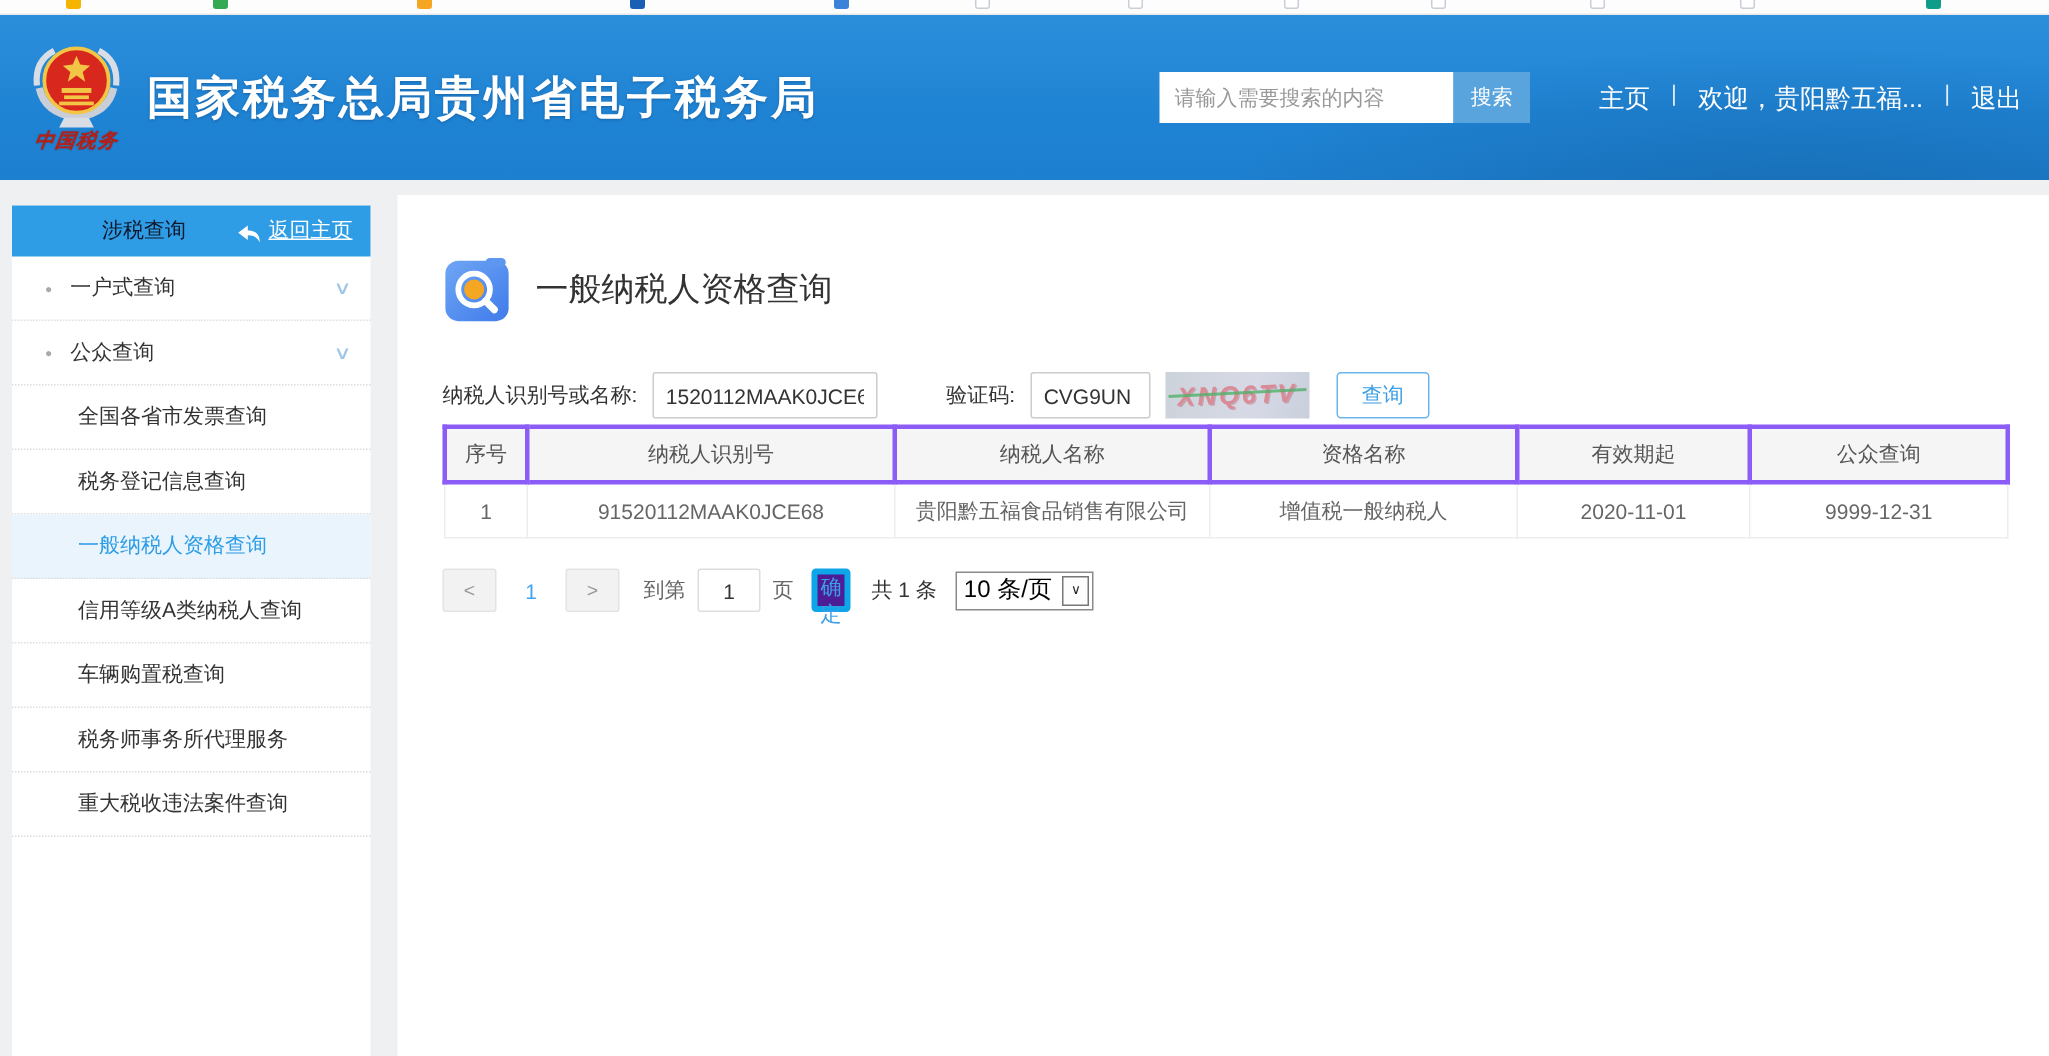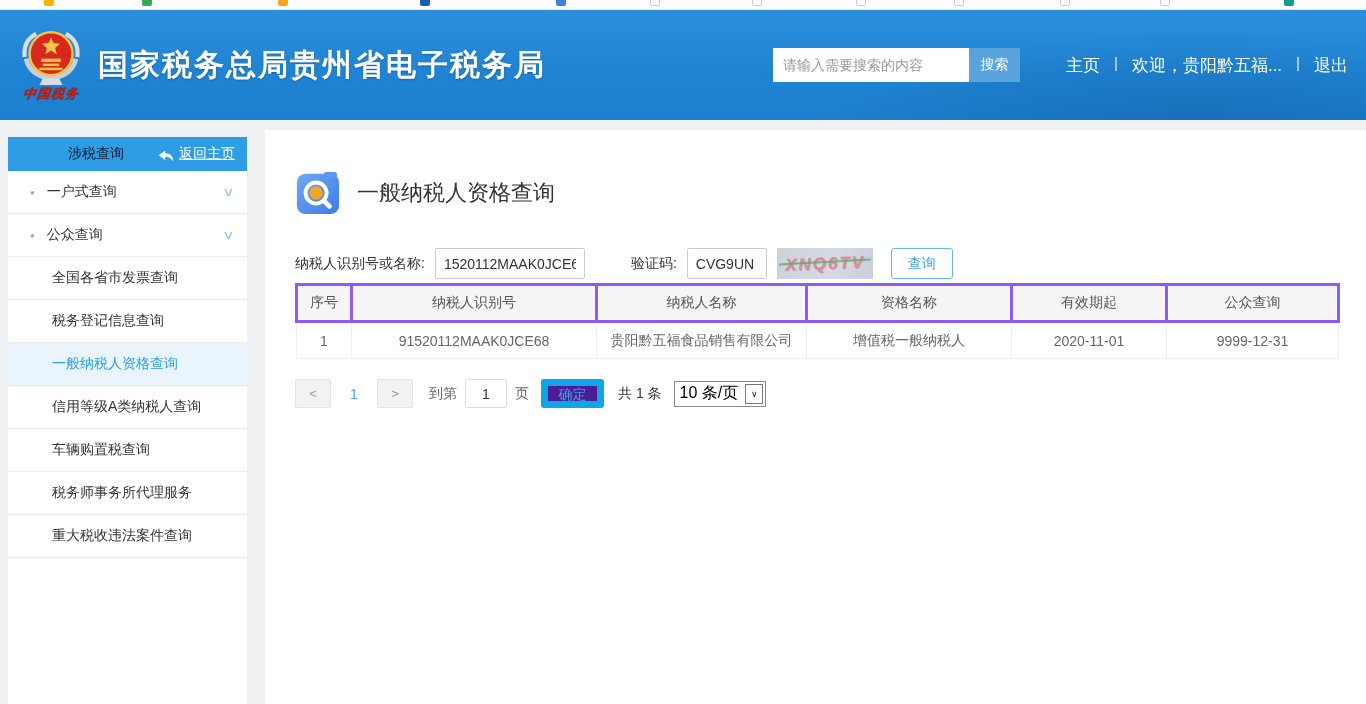--- a/index.html
+++ b/index.html
@@ -76,21 +76,21 @@
   .result-table th:nth-child(5){width:155px;} .result-table th:nth-child(6){width:172px;}
 
   
   .pagination { display:flex; align-items:center; margin-top:20px; font-size:14px; color:#666; }
   .pg-btn { width:36px; height:29px; background:#f2f2f2; border:1px solid #e3e3e3; border-radius:2px;
     color:#999; font-size:13px; cursor:pointer; display:flex; align-items:center; justify-content:center; }
   .pg-current { color:#42a5f0; margin:0 16px; min-width:14px; text-align:center; cursor:pointer; }
   .goto-label { margin-left:16px; }
   .goto-input { width:42px; height:29px; border:1px solid #ddd; border-radius:2px; text-align:center;
     font-size:14px; color:#333; margin:0 8px; outline:none; }
-  .confirm-btn { width:63px; height:29px; margin-left:12px; background:#4c1d95; border:7px solid #0ea5e9; border-radius:3px;
+  .confirm-btn { width:26px; height:29px; margin-left:12px; background:#4c1d95; border:4px solid #0ea5e9; border-radius:3px;
     color:#3c9fe5; font-size:14px; cursor:pointer; }
   .total-text { margin-left:14px; color:#333; }
   .page-size-select { display:inline-flex; align-items:center; height:26px; border:1px solid #8a8a8a; background:#fff;
     margin-left:12px; cursor:pointer; color:#000; }
   .page-size-label { padding:0 5px; font-size:16px; }
   .select-arrow { width:18px; height:20px; border:1px solid #777; margin:2px; display:flex; align-items:center;
     justify-content:center; font-size:9px; color:#222; background:#fdfdfd; }
 </style>
 </head>
 <body>

